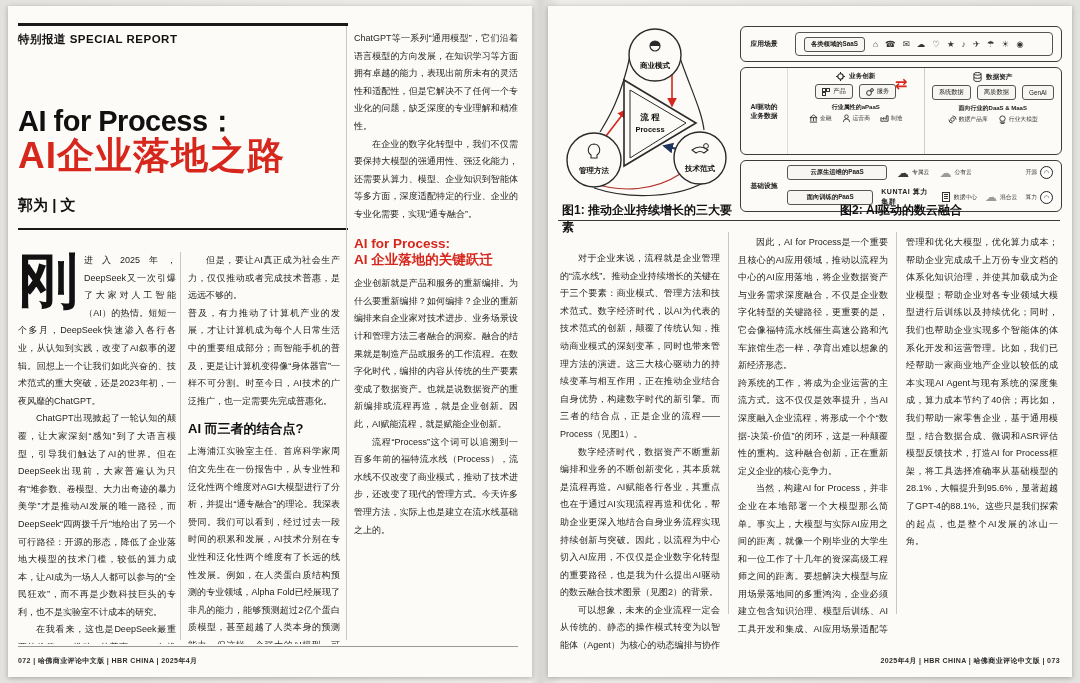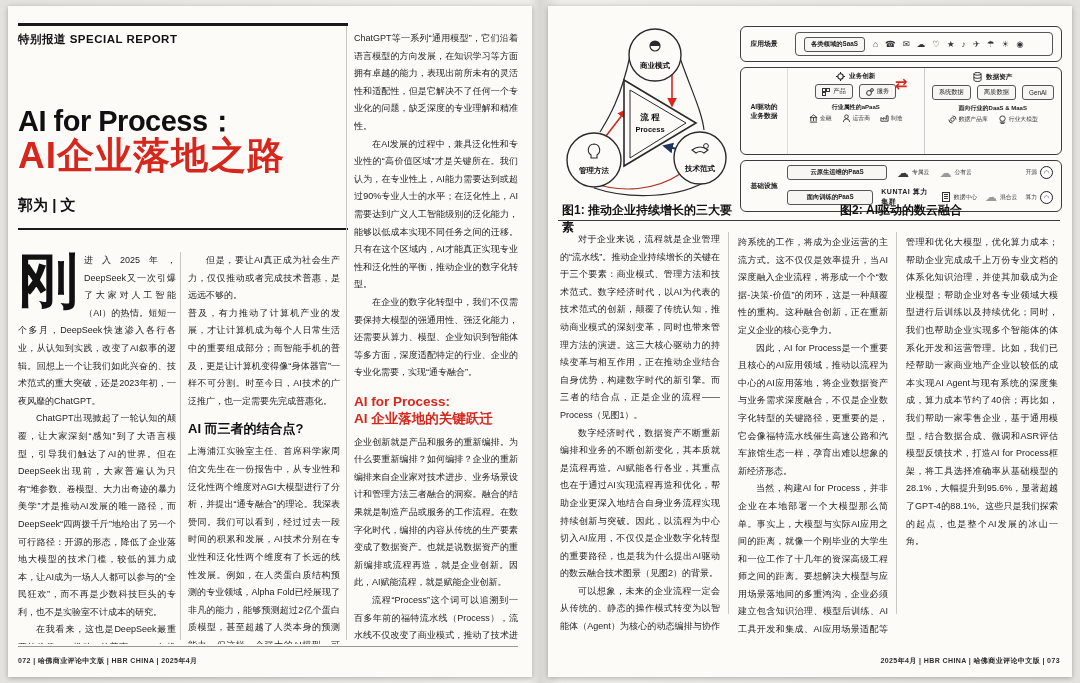--- a/index.html
+++ b/index.html
@@ -79,21 +79,20 @@
 
     <div class="col" style="left:180px; top:246px; width:152px; height:392px;">
       <p class="para ind">但是，要让AI真正成为社会生产力，仅仅推动或者完成技术普惠，是远远不够的。</p>
       <p class="para">普及，有力推动了计算机产业的发展，才让计算机成为每个人日常生活中的重要组成部分；而智能手机的普及，更是让计算机变得像“身体器官”一样不可分割。时至今日，AI技术的广泛推广，也一定需要先完成普惠化。</p>
       <h3 class="h-black">AI 而三者的结合点?</h3>
       <p class="para">上海浦江实验室主任、首席科学家周伯文先生在一份报告中，从专业性和泛化性两个维度对AGI大模型进行了分析，并提出“通专融合”的理论。我深表赞同。我们可以看到，经过过去一段时间的积累和发展，AI技术分别在专业性和泛化性两个维度有了长远的线性发展。例如，在人类蛋白质结构预测的专业领域，Alpha Fold已经展现了非凡的能力，能够预测超过2亿个蛋白质模型，甚至超越了人类本身的预测能力。但这样一个强大的AI模型，可能却无法回答一个简单的日常问题，泛化能力严重不足。另一方面，例如DeepSeek、LLaMA，或是</p>
     </div>
 
     <div class="col" style="left:346px; top:24px; width:164px; height:614px;">
       <p class="para">ChatGPT等一系列“通用模型”，它们沿着语言模型的方向发展，在知识学习等方面拥有卓越的能力，表现出前所未有的灵活性和适配性，但是它解决不了任何一个专业化的问题，缺乏深度的专业理解和精准性。</p>
-      <p class="para ind">在AI发展的过程中，兼具泛化性和专业性的“高价值区域”才是关键所在。我们认为，在专业性上，AI能力需要达到或超过90%专业人士的水平；在泛化性上，AI需要达到广义人工智能级别的泛化能力，能够以低成本实现不同任务之间的迁移。只有在这个区域内，AI才能真正实现专业性和泛化性的平衡，推动企业的数字化转型。</p>
       <p class="para ind">在企业的数字化转型中，我们不仅需要保持大模型的强通用性、强泛化能力，还需要从算力、模型、企业知识到智能体等多方面，深度适配特定的行业、企业的专业化需要，实现“通专融合”。</p>
       <h3 class="h-red" style="color:#d7271d;">
         <span>AI for Process:</span><br>
         <span>AI 企业落地的关键跃迁</span>
       </h3>
       <p class="para">企业创新就是产品和服务的重新编排。为什么要重新编排？如何编排？企业的重新编排来自企业家对技术进步、业务场景设计和管理方法三者融合的洞察。融合的结果就是制造产品或服务的工作流程。在数字化时代，编排的内容从传统的生产要素变成了数据资产。也就是说数据资产的重新编排或流程再造，就是企业创新。因此，AI赋能流程，就是赋能企业创新。</p>
       <p class="para ind">流程“Process”这个词可以追溯到一百多年前的福特流水线（Process），流水线不仅改变了商业模式，推动了技术进步，还改变了现代的管理方式。今天许多管理方法，实际上也是建立在流水线基础之上的。</p>
     </div>
 
     <div class="abs rule-light" style="left:10px; top:640px; width:500px;"></div>
@@ -299,29 +298,29 @@
         </div>
       </div>
     </div>
     <div class="abs fig-caption" style="left:192px; top:196px; width:322px; text-align:center;">图2: AI驱动的数云融合</div>
 
     <div class="abs rule-light" style="left:10px; top:214px; width:502px; background:#3a3a3a;"></div>
 
     <div class="abs rule-thin" style="left:180px; top:226px; height:382px;"></div>
     <div class="abs rule-thin" style="left:348px; top:226px; height:382px;"></div>
 
-    <div class="col" style="left:12px; top:225px; width:160px; height:404px;">
+    <div class="col" style="left:12px; top:244px; width:160px; height:404px;">
       <p class="para ind">对于企业来说，流程就是企业管理的“流水线”。推动企业持续增长的关键在于三个要素：商业模式、管理方法和技术范式。数字经济时代，以AI为代表的技术范式的创新，颠覆了传统认知，推动商业模式的深刻变革，同时也带来管理方法的演进。这三大核心驱动力的持续变革与相互作用，正在推动企业结合自身优势，构建数字时代的新引擎。而三者的结合点，正是企业的流程——Process（见图1）。</p>
       <p class="para ind">数字经济时代，数据资产不断重新编排和业务的不断创新变化，其本质就是流程再造。AI赋能各行各业，其重点也在于通过AI实现流程再造和优化，帮助企业更深入地结合自身业务流程实现持续创新与突破。因此，以流程为中心切入AI应用，不仅仅是企业数字化转型的重要路径，也是我为什么提出AI驱动的数云融合技术图景（见图2）的背景。</p>
       <p class="para ind">可以想象，未来的企业流程一定会从传统的、静态的操作模式转变为以智能体（Agent）为核心的动态编排与协作系统。也就是说，由“智能体”基于实时交互，完成任务分发，高效处理复杂、跨部门、</p>
     </div>
 
     <div class="col" style="left:190px; top:228px; width:150px; height:404px;">
+      <p class="para ind">因此，AI for Process是一个重要且核心的AI应用领域，推动以流程为中心的AI应用落地，将企业数据资产与业务需求深度融合，不仅是企业数字化转型的关键路径，更重要的是，它会像福特流水线催生高速公路和汽车旅馆生态一样，孕育出难以想象的新经济形态。</p>
       <p class="para">跨系统的工作，将成为企业运营的主流方式。这不仅仅是效率提升，当AI深度融入企业流程，将形成一个个“数据-决策-价值”的闭环，这是一种颠覆性的重构。这种融合创新，正在重新定义企业的核心竞争力。</p>
-      <p class="para ind">因此，AI for Process是一个重要且核心的AI应用领域，推动以流程为中心的AI应用落地，将企业数据资产与业务需求深度融合，不仅是企业数字化转型的关键路径，更重要的是，它会像福特流水线催生高速公路和汽车旅馆生态一样，孕育出难以想象的新经济形态。</p>
       <p class="para ind">当然，构建AI for Process，并非企业在本地部署一个大模型那么简单。事实上，大模型与实际AI应用之间的距离，就像一个刚毕业的大学生和一位工作了十几年的资深高级工程师之间的距离。要想解决大模型与应用场景落地间的多重鸿沟，企业必须建立包含知识治理、模型后训练、AI工具开发和集成、AI应用场景适配等能力的完整技术栈。</p>
 
     </div>
 
     <div class="col" style="left:358px; top:228px; width:152px; height:404px;">
       <p class="para">管理和优化大模型，优化算力成本；帮助企业完成成千上万份专业文档的体系化知识治理，并使其加载成为企业模型；帮助企业对各专业领域大模型进行后训练以及持续优化；同时，我们也帮助企业实现多个智能体的体系化开发和运营管理。比如，我们已经帮助一家商业地产企业以较低的成本实现AI Agent与现有系统的深度集成，算力成本节约了40倍；再比如，我们帮助一家零售企业，基于通用模型，结合数据合成、微调和ASR评估模型反馈技术，打造AI for Process框架，将工具选择准确率从基础模型的28.1%，大幅提升到95.6%，显著超越了GPT-4的88.1%。这些只是我们探索的起点，也是整个AI发展的冰山一角。</p>
 
     </div>
 
     <div class="abs footer" style="right:12px; top:650px;">2025年4月 | HBR CHINA | 哈佛商业评论中文版 | 073</div>

